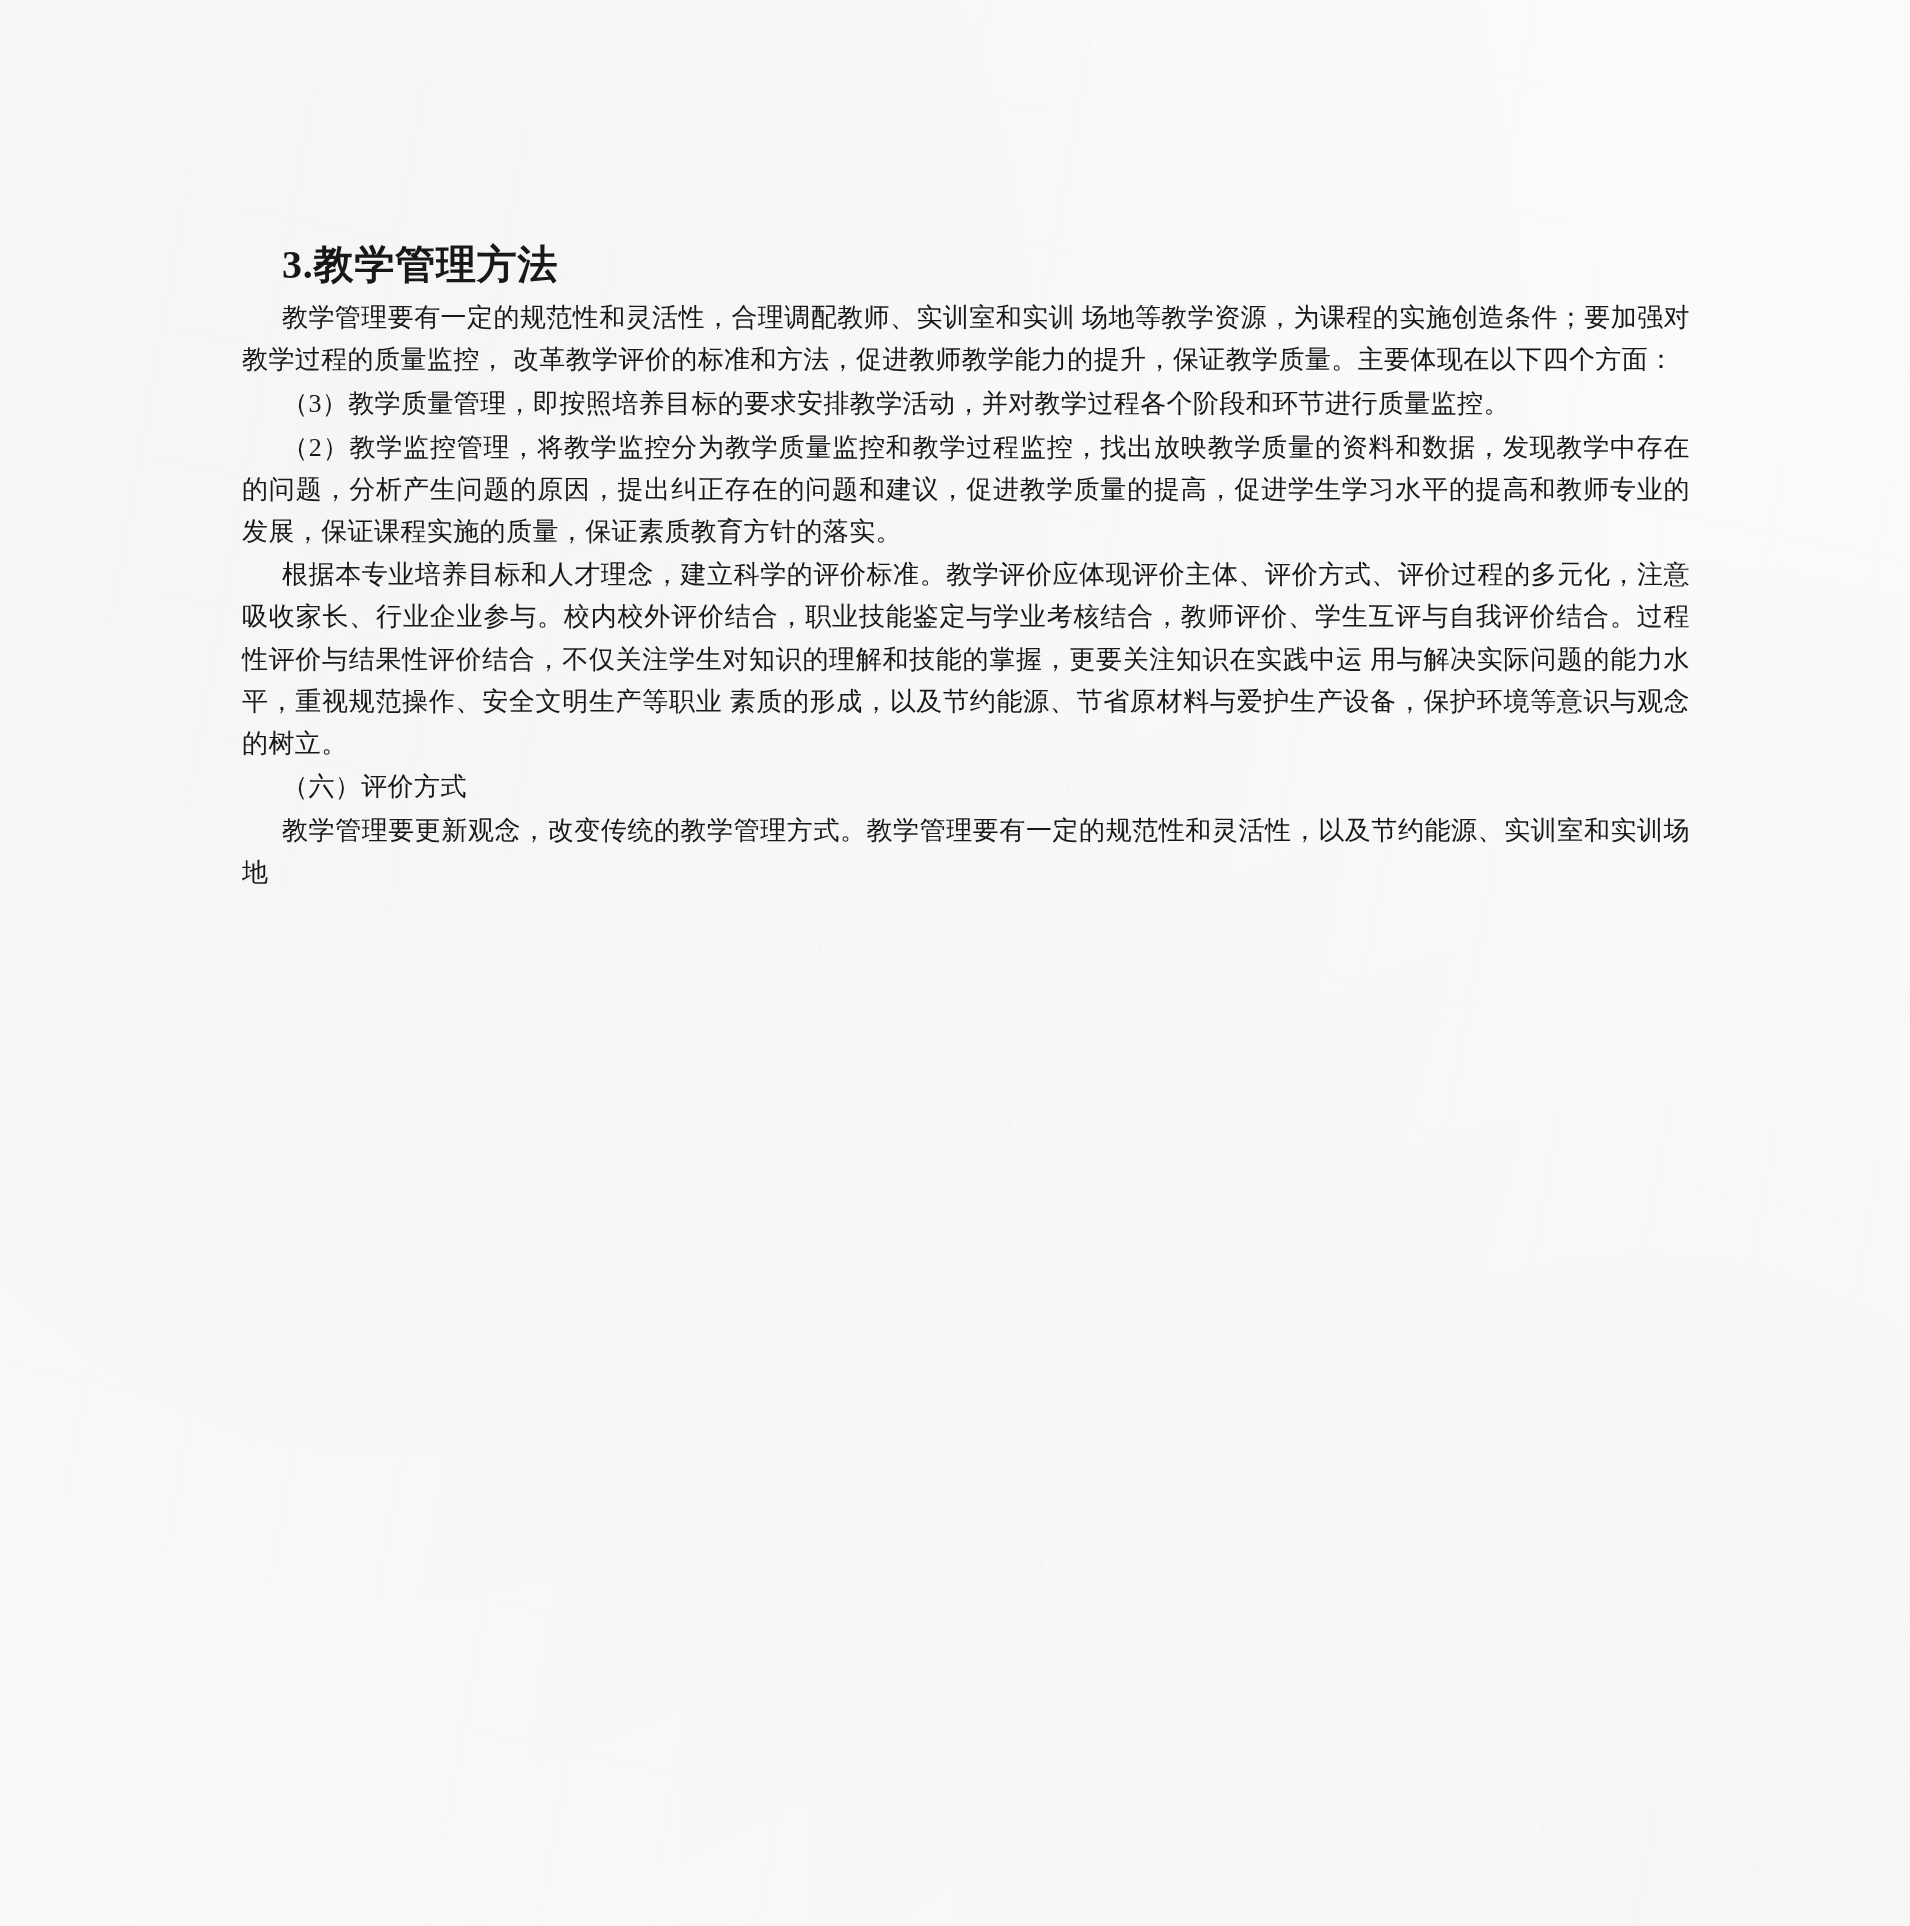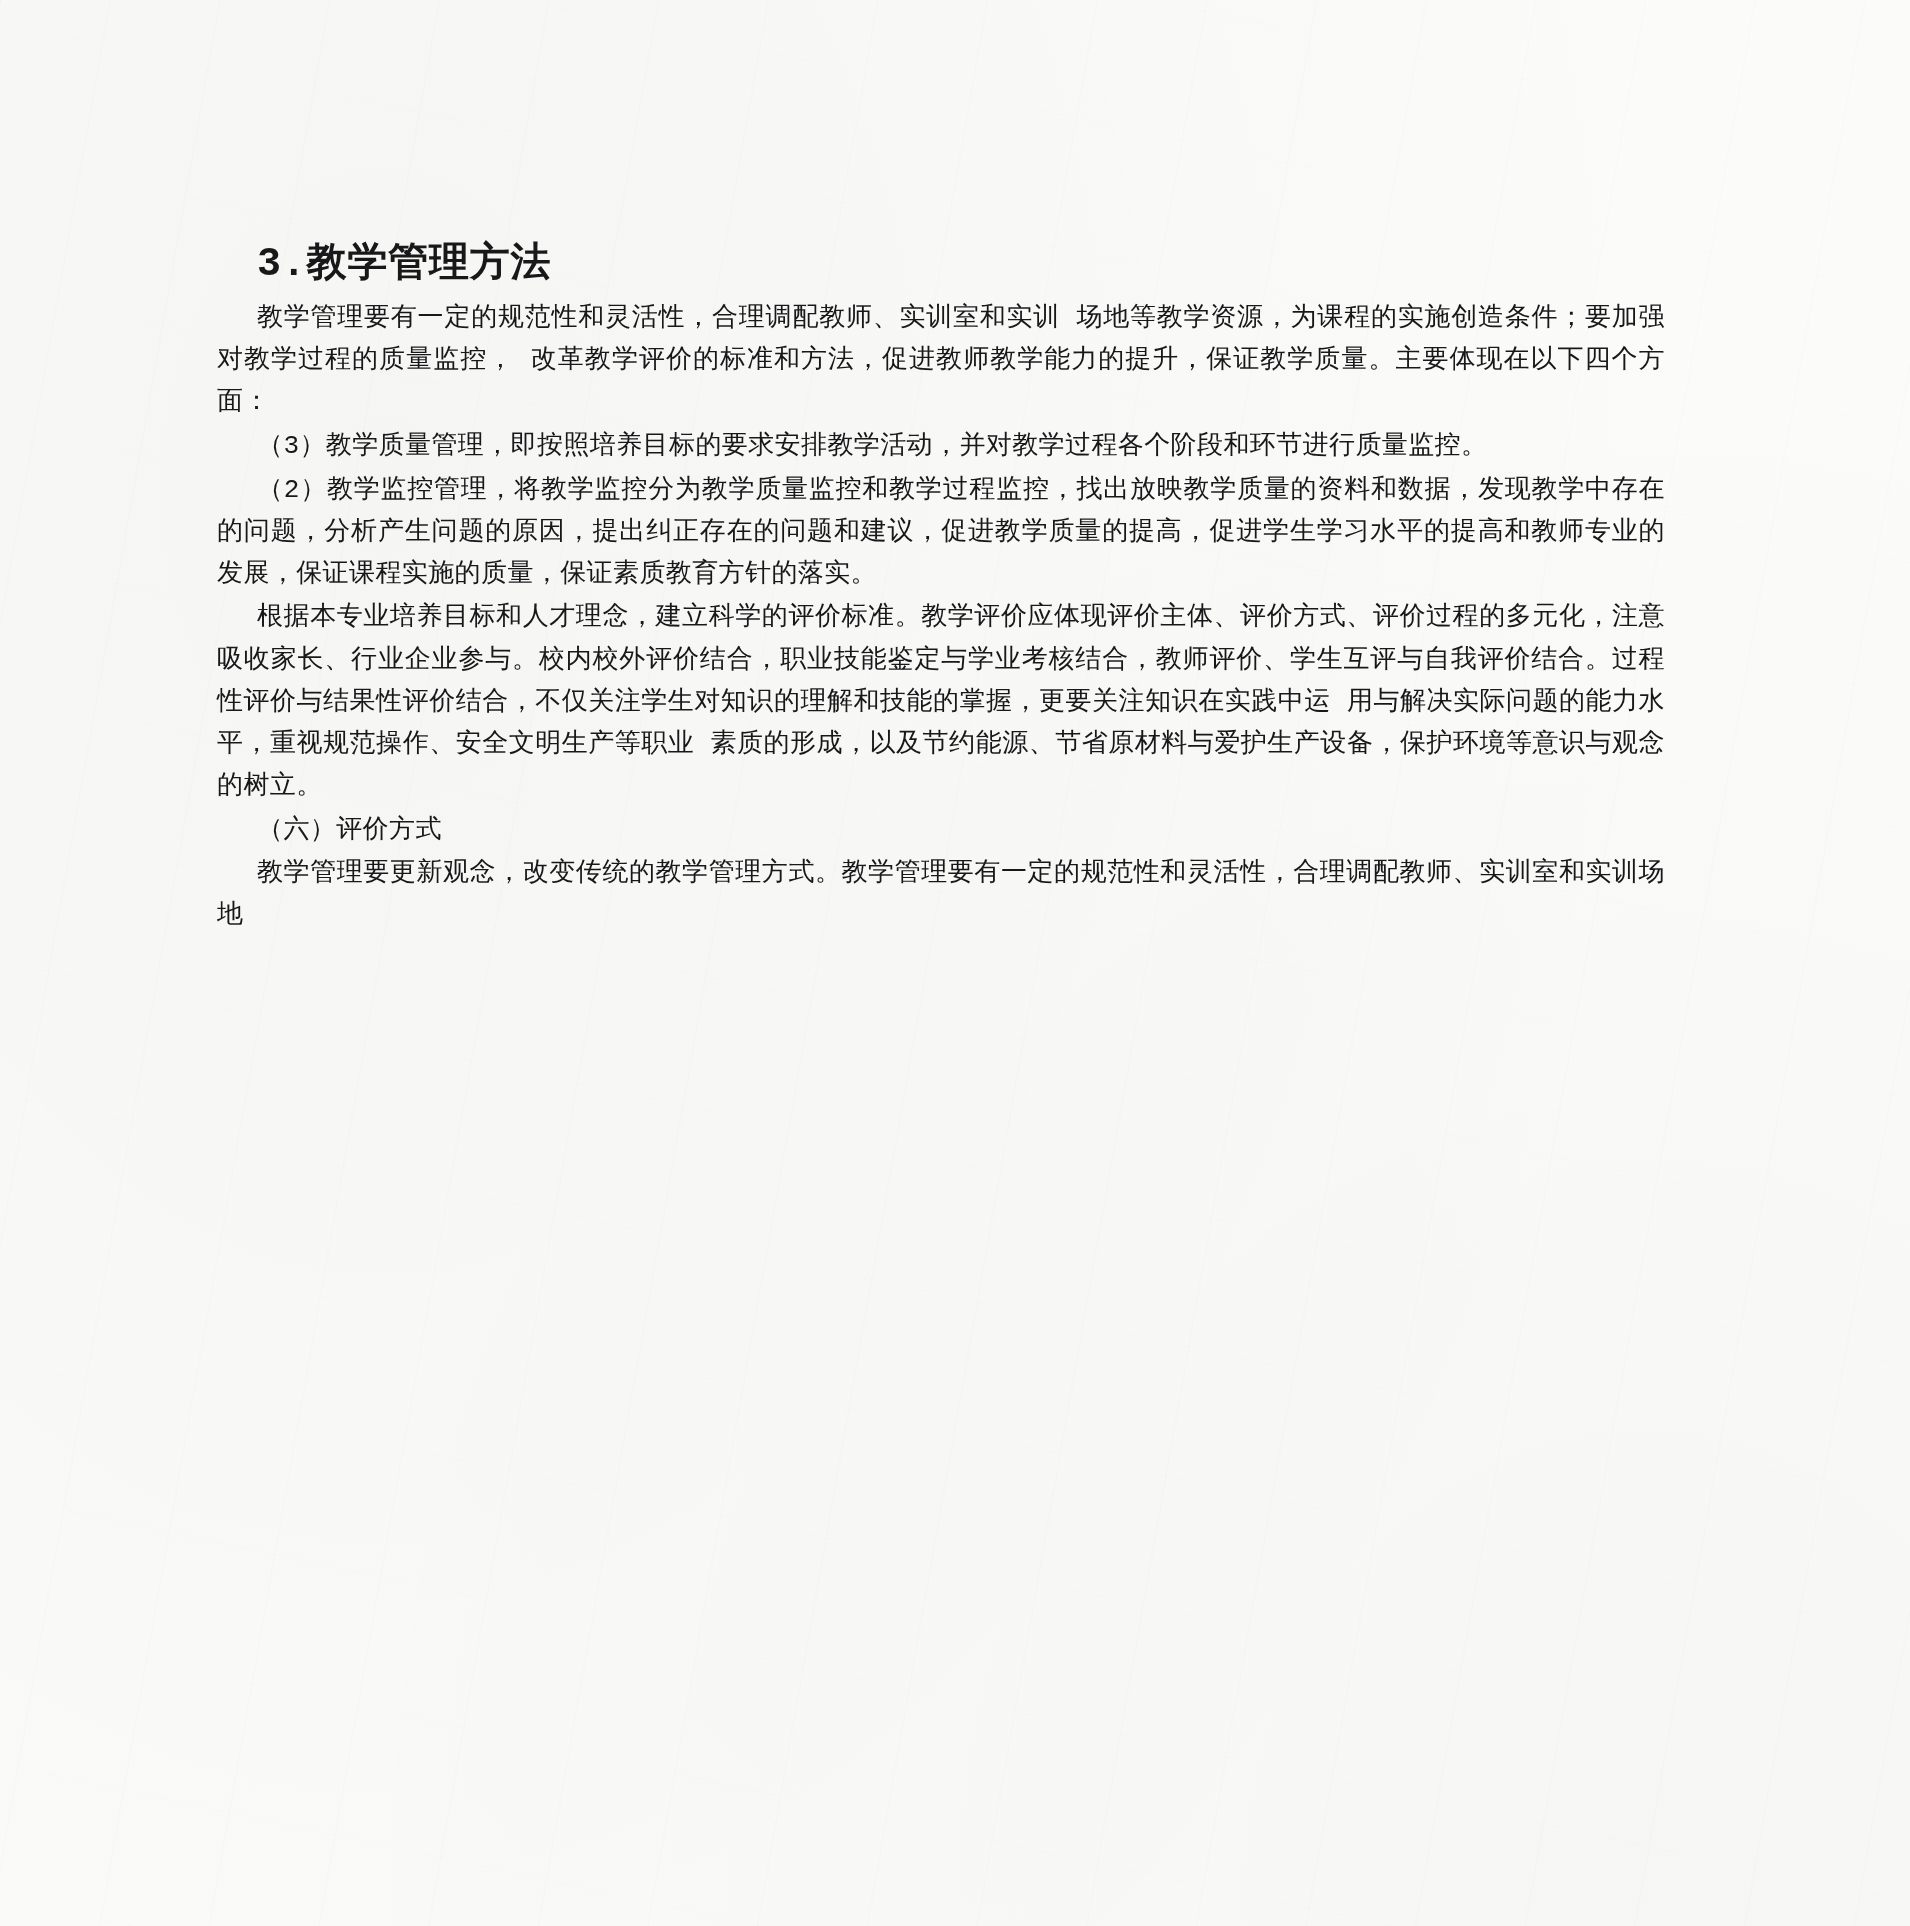--- a/index.html
+++ b/index.html
@@ -25,24 +25,24 @@
     position: absolute;
     inset: 0;
     pointer-events: none;
     background-image:
       repeating-linear-gradient(100deg, rgba(0,0,0,0.012) 0 1.2px, rgba(255,255,255,0) 1.2px 108px),
       repeating-linear-gradient(12deg, rgba(0,0,0,0.008) 0 0.8px, rgba(255,255,255,0) 0.8px 131px);
     mix-blend-mode: multiply;
   }
   .content {
     position: absolute;
-    left: 217px;
+    left: 242px;
     top: 239px;
     width: 1448px;
-    font-family: Liberation Mono, monospace;
+    font-family: Liberation Serif, serif;
     color: #18181a;
   }
   .heading {
     font-size: 40px;
     line-height: 1.28;
     font-weight: 700;
     letter-spacing: 0.8px;
     text-indent: 40px;
     margin: 0 0 7px 0;
   }
@@ -62,17 +62,17 @@
 <div class="page">
   <div class="paper-noise"></div>
 
   <div class="content">
     <p class="heading">3.教学管理方法</p>
     <p class="para">教学管理要有一定的规范性和灵活性，合理调配教师、实训室和实训 场地等教学资源，为课程的实施创造条件；要加强对教学过程的质量监控， 改革教学评价的标准和方法，促进教师教学能力的提升，保证教学质量。主要体现在以下四个方面：</p>
     <p class="para">（3）教学质量管理，即按照培养目标的要求安排教学活动，并对教学过程各个阶段和环节进行质量监控。</p>
     <p class="para">（2）教学监控管理，将教学监控分为教学质量监控和教学过程监控，找出放映教学质量的资料和数据，发现教学中存在的问题，分析产生问题的原因，提出纠正存在的问题和建议，促进教学质量的提高，促进学生学习水平的提高和教师专业的发展，保证课程实施的质量，保证素质教育方针的落实。</p>
     <p class="para">根据本专业培养目标和人才理念，建立科学的评价标准。教学评价应体现评价主体、评价方式、评价过程的多元化，注意吸收家长、行业企业参与。校内校外评价结合，职业技能鉴定与学业考核结合，教师评价、学生互评与自我评价结合。过程性评价与结果性评价结合，不仅关注学生对知识的理解和技能的掌握，更要关注知识在实践中运 用与解决实际问题的能力水平，重视规范操作、安全文明生产等职业 素质的形成，以及节约能源、节省原材料与爱护生产设备，保护环境等意识与观念的树立。</p>
     <p class="para">（六）评价方式</p>
-    <p class="para">教学管理要更新观念，改变传统的教学管理方式。教学管理要有一定的规范性和灵活性，合理调配教师、实训室和实训场地</p>
+    <p class="para">教学管理要更新观念，改变传统的教学管理方式。教学管理要有一定的规范性和灵活性，以及节约能源、实训室和实训场地</p>
   </div>
 
 </div>
 
 
 </body></html>

